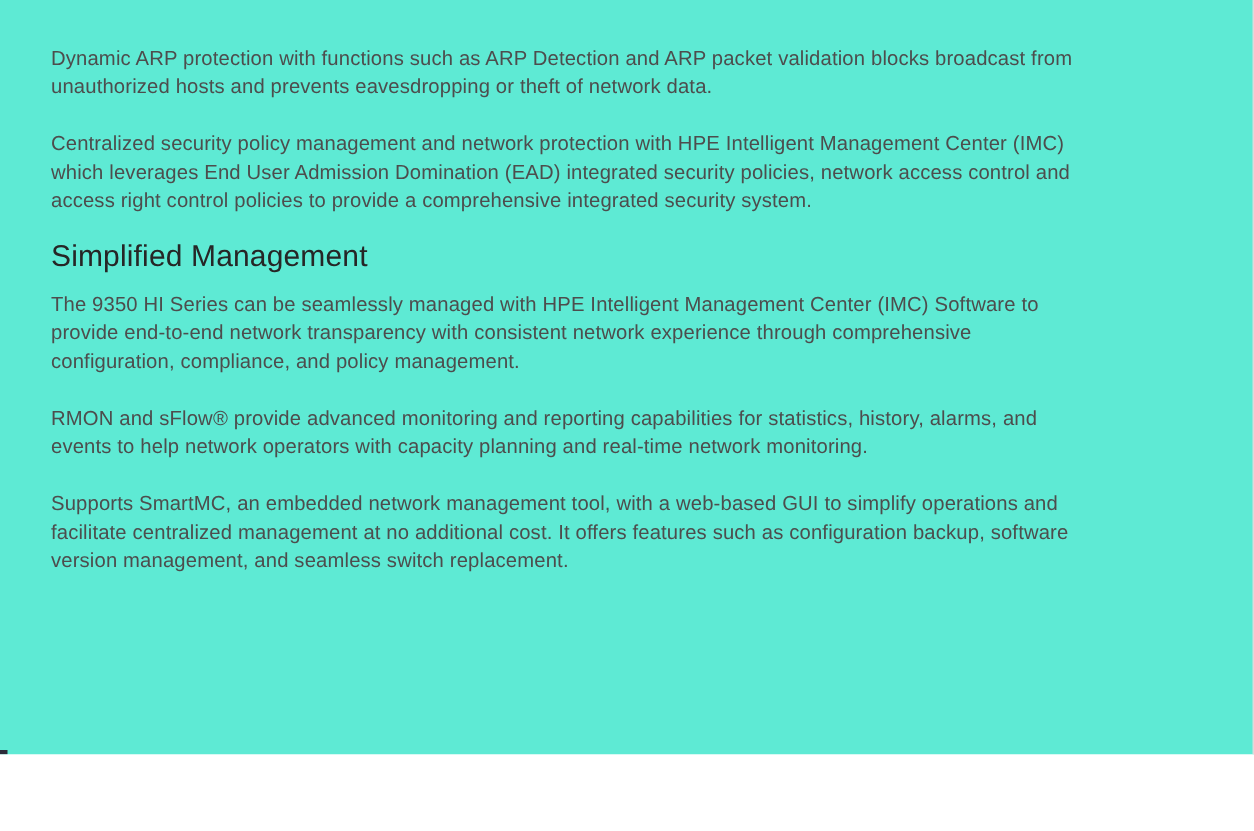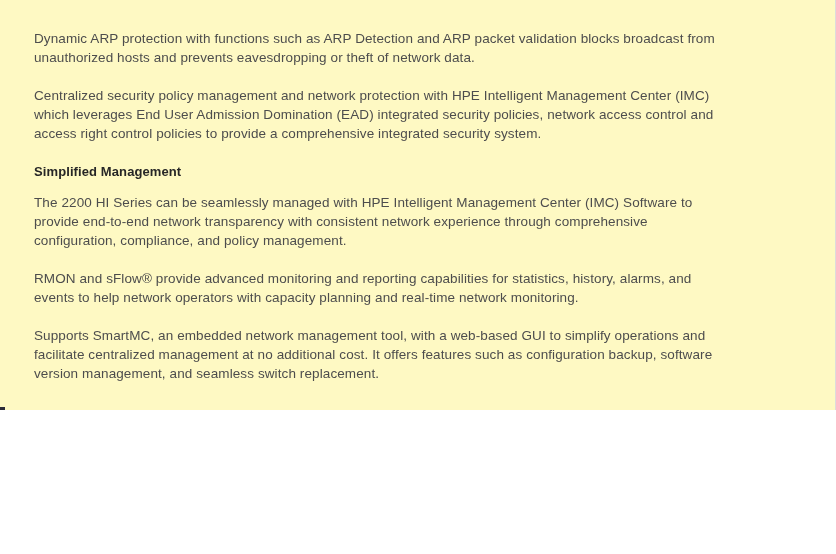--- a/index.html
+++ b/index.html
@@ -1,45 +1,45 @@
 <!DOCTYPE html>
 <html><head>
 <meta charset="utf-8">
 <style>
   html, body { margin: 0; padding: 0; background: #ffffff; }
 
   .page {
     position: relative;
     width: 836px;
-    height: 410px;
+    height: 503px;
     box-sizing: border-box;
-    background: #fef9c3;
+    background: #5eead4;
     border-right: 1px solid #dcdcdc;
     font-family: "Liberation Sans", sans-serif;
     overflow: hidden;
   }
 
   .content {
     box-sizing: border-box;
     padding: 29px 26px 0 34px;
     color: #4d4d4d;
     font-size: 13.5px;
     line-height: 19px;
     letter-spacing: 0.1px;
   }
 
   .content p {
     margin: 0 0 19px 0;
     white-space: pre-line;
   }
 
   .content h3 {
-    font-size: 13px;
+    font-size: 20px;
     line-height: 19px;
-    font-weight: bold;
+    font-weight: normal;
     color: #262626;
     margin: 16px 0 12px 0;
     white-space: pre-line;
     letter-spacing: 0.1px;
   }
 
   .corner-artifact {
     position: absolute;
     left: 0;
     bottom: 0;
@@ -58,21 +58,21 @@
       <p>Dynamic ARP protection with functions such as ARP Detection and ARP packet validation blocks broadcast from
 unauthorized hosts and prevents eavesdropping or theft of network data.</p>
       <p>Centralized security policy management and network protection with HPE Intelligent Management Center (IMC)
 which leverages End User Admission Domination (EAD) integrated security policies, network access control and
 access right control policies to provide a comprehensive integrated security system.</p>
     </section>
 
     <h3>Simplified Management</h3>
 
     <section>
-      <p>The 2200 HI Series can be seamlessly managed with HPE Intelligent Management Center (IMC) Software to
+      <p>The 9350 HI Series can be seamlessly managed with HPE Intelligent Management Center (IMC) Software to
 provide end-to-end network transparency with consistent network experience through comprehensive
 configuration, compliance, and policy management.</p>
       <p>RMON and sFlow® provide advanced monitoring and reporting capabilities for statistics, history, alarms, and
 events to help network operators with capacity planning and real-time network monitoring.</p>
       <p>Supports SmartMC, an embedded network management tool, with a web-based GUI to simplify operations and
 facilitate centralized management at no additional cost. It offers features such as configuration backup, software
 version management, and seamless switch replacement.</p>
     </section>
 
   </div>

